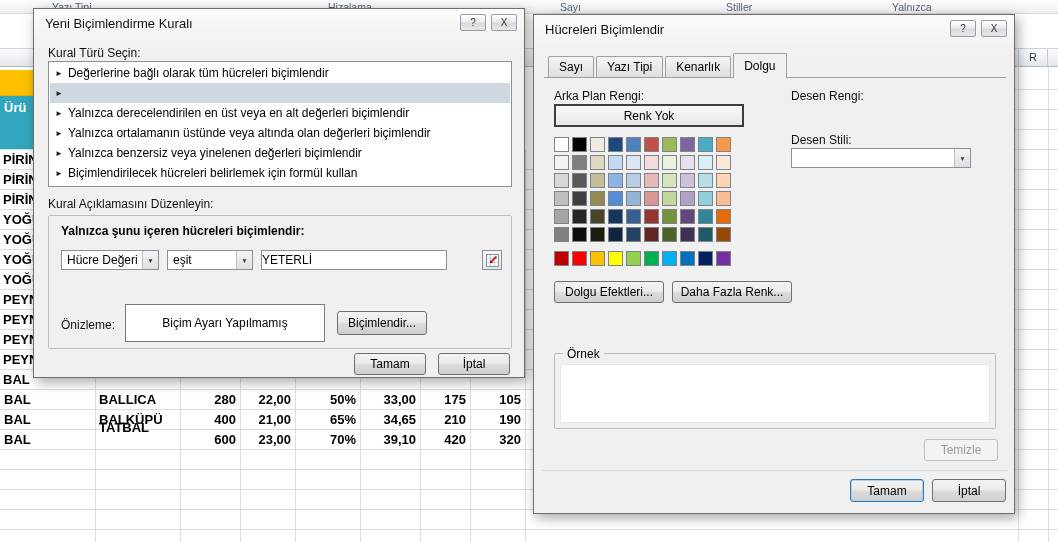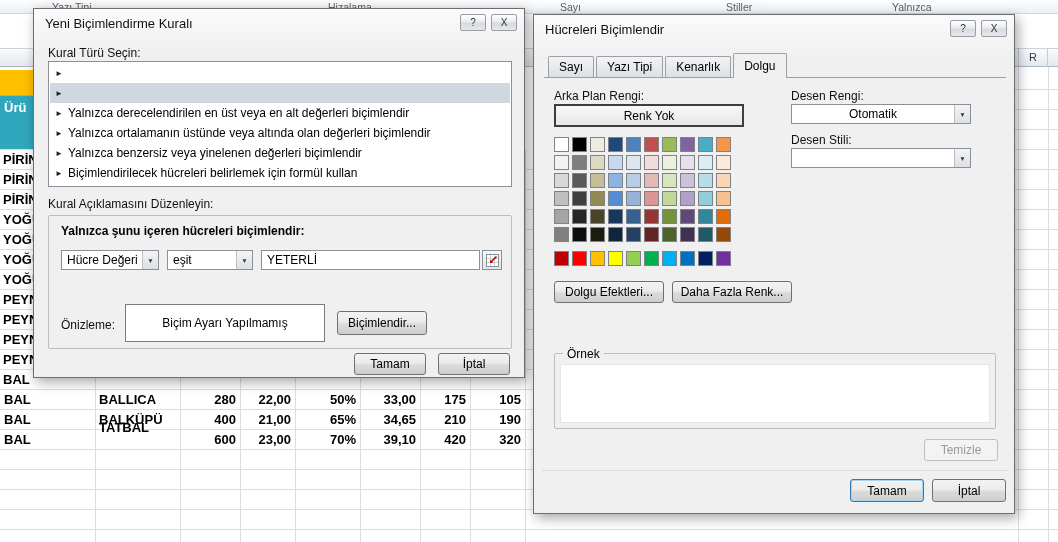--- a/index.html
+++ b/index.html
@@ -62,22 +62,22 @@
   #rule-groupbox{left:14px;top:206px;width:464px;height:134px}
   .gb-title{position:absolute;left:12px;top:8px;font-size:12px;font-weight:bold;white-space:nowrap}
   .combo{position:absolute;height:20px;background:#fff;border:1px solid #8a9097;font-size:12px}
   .combo-val{position:absolute;left:5px;top:0;line-height:18px;white-space:nowrap}
   .combo-val-center{position:absolute;left:0;right:16px;top:0;text-align:center;line-height:18px;white-space:nowrap}
   .combo-arrowbox{position:absolute;right:0;top:0;bottom:0;width:16px;
     background:linear-gradient(#f3f4f5,#dde0e4);border-left:1px solid #bcc0c5;
     display:flex;align-items:center;justify-content:center;font-size:6.5px;color:#3a3a3a}
   #combo-field{left:12px;top:34px;width:98px}
   #combo-op{left:118px;top:34px;width:86px}
-  #value-input{position:absolute;left:212px;top:34px;width:219px;height:20px;background:#fff;
-    border:1px solid #8a9097;font-size:12px;line-height:18px;padding-left:5px;white-space:nowrap;overflow:hidden}
+  #value-input{position:absolute;left:212px;top:34px;width:186px;height:20px;background:#fff;
+    border:1px solid #8a9097;font-size:12px;line-height:18px;white-space:nowrap;overflow:hidden}
   #range-picker{position:absolute;left:433px;top:34px;width:20px;height:20px;border:1px solid #8a9097;
     background:linear-gradient(#f7f8f9,#e2e5e8);display:flex;align-items:center;justify-content:center}
   #preview-label{left:12px;top:102px}
   #preview-box{position:absolute;left:76px;top:88px;width:200px;height:38px;background:#fff;
     border:1px solid #7b7b7b;display:flex;align-items:center;justify-content:center;font-size:12px}
   #format-btn{left:288px;top:95px;width:90px;height:24px}
   #rule-ok{left:320px;top:344px;width:72px;height:22px}
   #rule-cancel{left:404px;top:344px;width:72px;height:22px}
 
   
@@ -184,20 +184,21 @@
     <div class="dlg-title">Yeni Biçimlendirme Kuralı</div>
     <div class="sysbtns">
       <div class="sysbtn">?</div>
       <div class="sysbtn">X</div>
     </div>
 
     <div class="lbl" id="rule-type-label">Kural Türü Seçin:</div>
     <div class="listbox" id="rule-type-list">
         <div class="list-item">
           <div class="li-arrow">►</div>
+          <div class="li-text">Değerlerine bağlı olarak tüm hücreleri biçimlendir</div>
         </div>
         <div class="list-item selected">
           <div class="li-arrow">►</div>
         </div>
         <div class="list-item">
           <div class="li-arrow">►</div>
           <div class="li-text">Yalnızca derecelendirilen en üst veya en alt değerleri biçimlendir</div>
         </div>
         <div class="list-item">
           <div class="li-arrow">►</div>
@@ -334,24 +335,20 @@
         <div class="swatch" style="background: rgb(0, 176, 240);"></div>
         <div class="swatch" style="background: rgb(0, 112, 192);"></div>
         <div class="swatch" style="background: rgb(0, 32, 96);"></div>
         <div class="swatch" style="background: rgb(112, 48, 160);"></div>
       </div>
 
     <div class="btn" id="fill-effects-btn">Dolgu Efektleri...</div>
     <div class="btn" id="more-colors-btn">Daha Fazla Renk...</div>
 
     <div class="lbl" id="pattern-color-label">Desen Rengi:</div>
-    <div class="combo" id="combo-pattern">
-      <span class="combo-val-center">Otomatik</span>
-      <span class="combo-arrowbox">▼</span>
-    </div>
     <div class="lbl" id="pattern-style-label">Desen Stili:</div>
     <div class="combo" id="combo-style">
       <span class="combo-arrowbox">▼</span>
     </div>
 
     <div class="groupbox" id="sample-group">
       <div id="sample-label">Örnek</div>
       <div id="sample-area"></div>
     </div>
 

